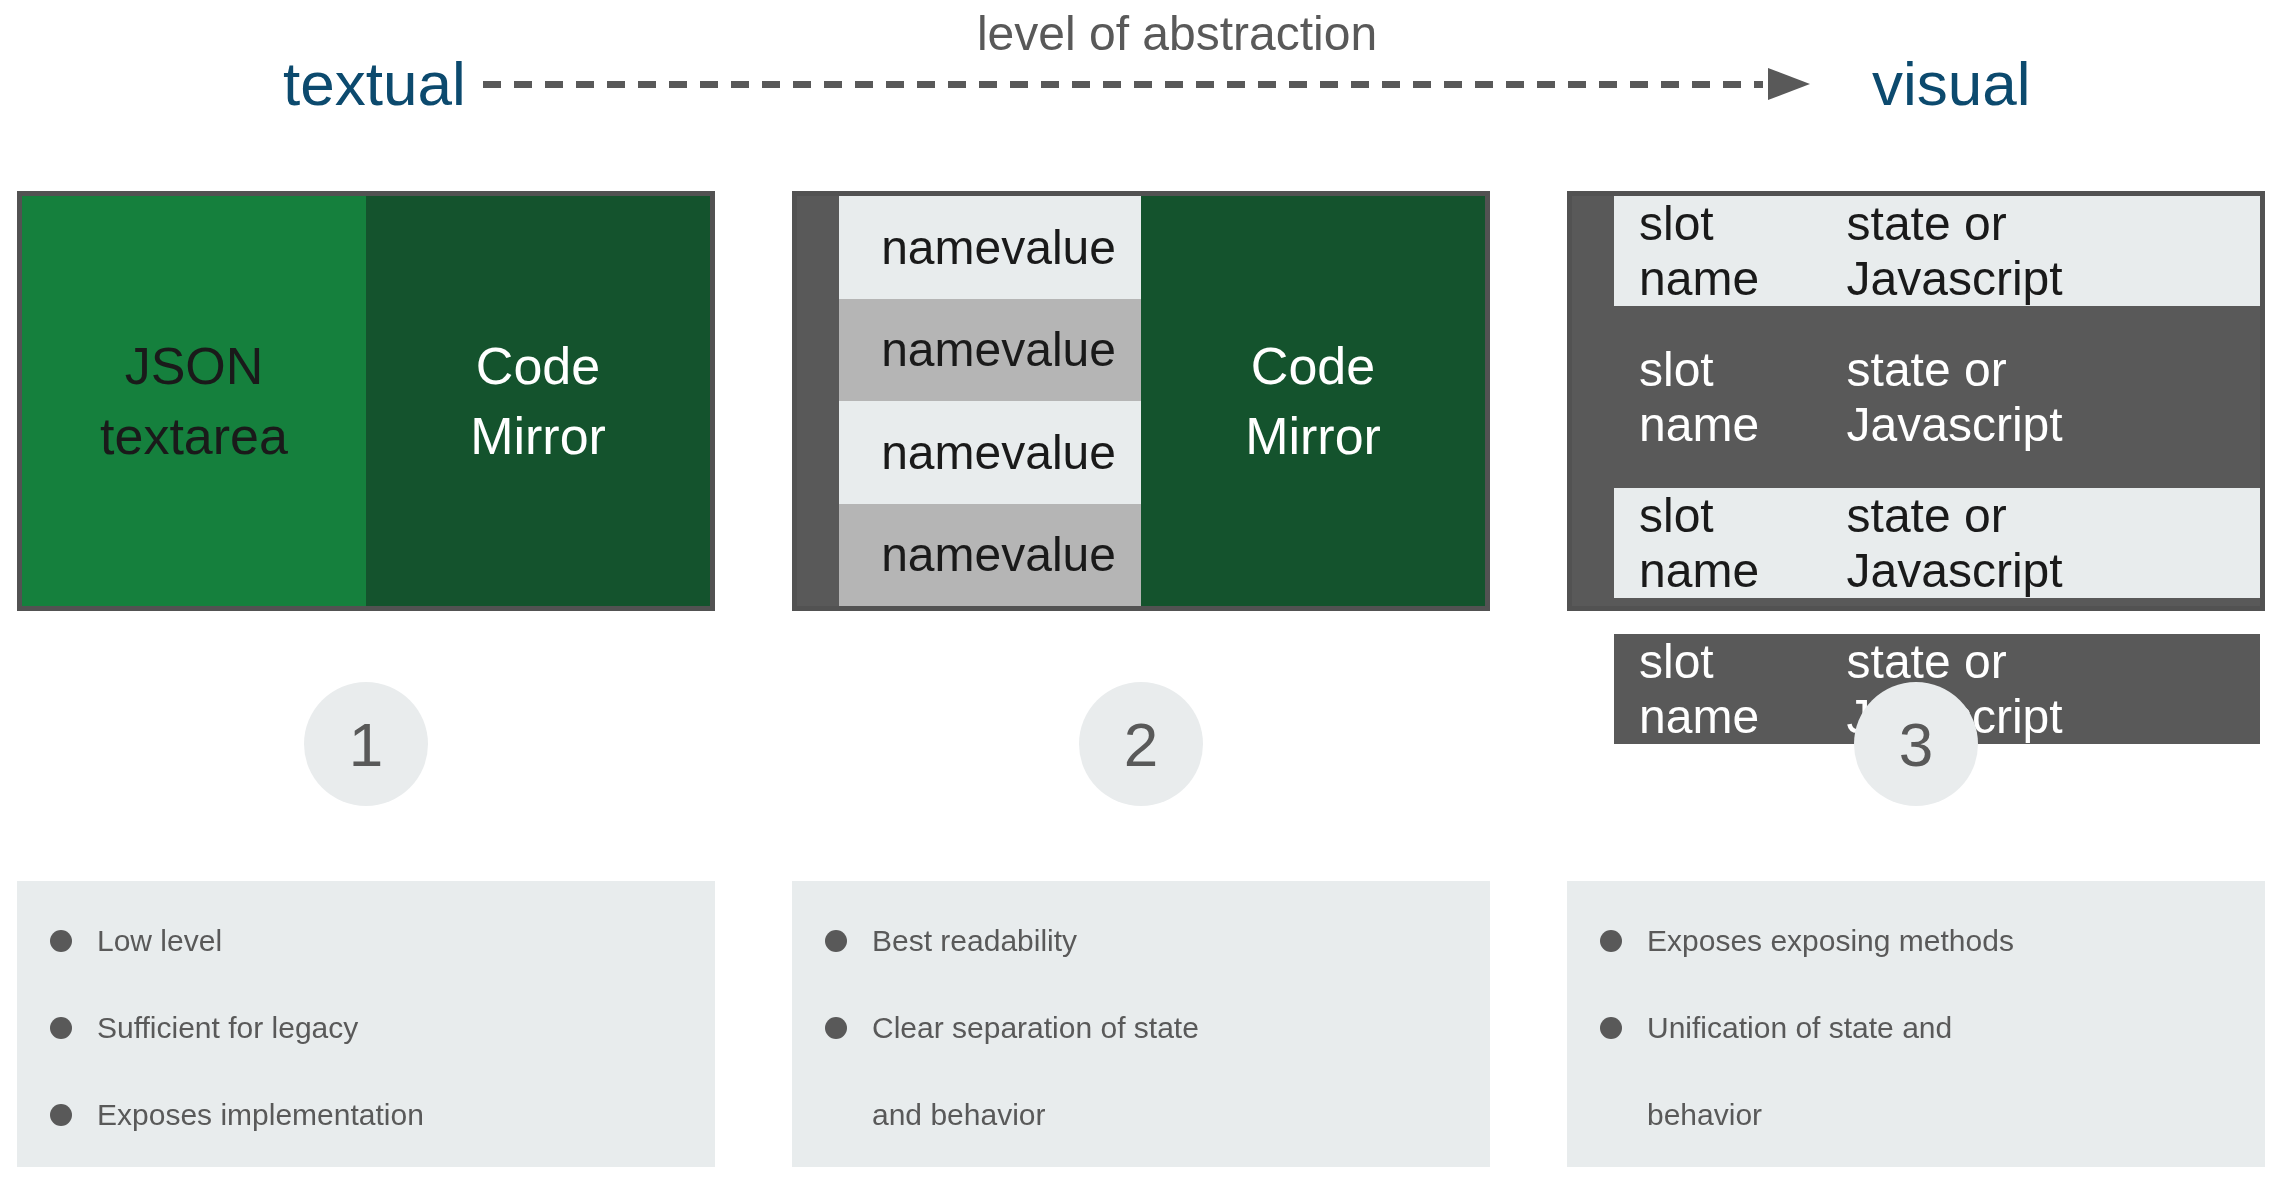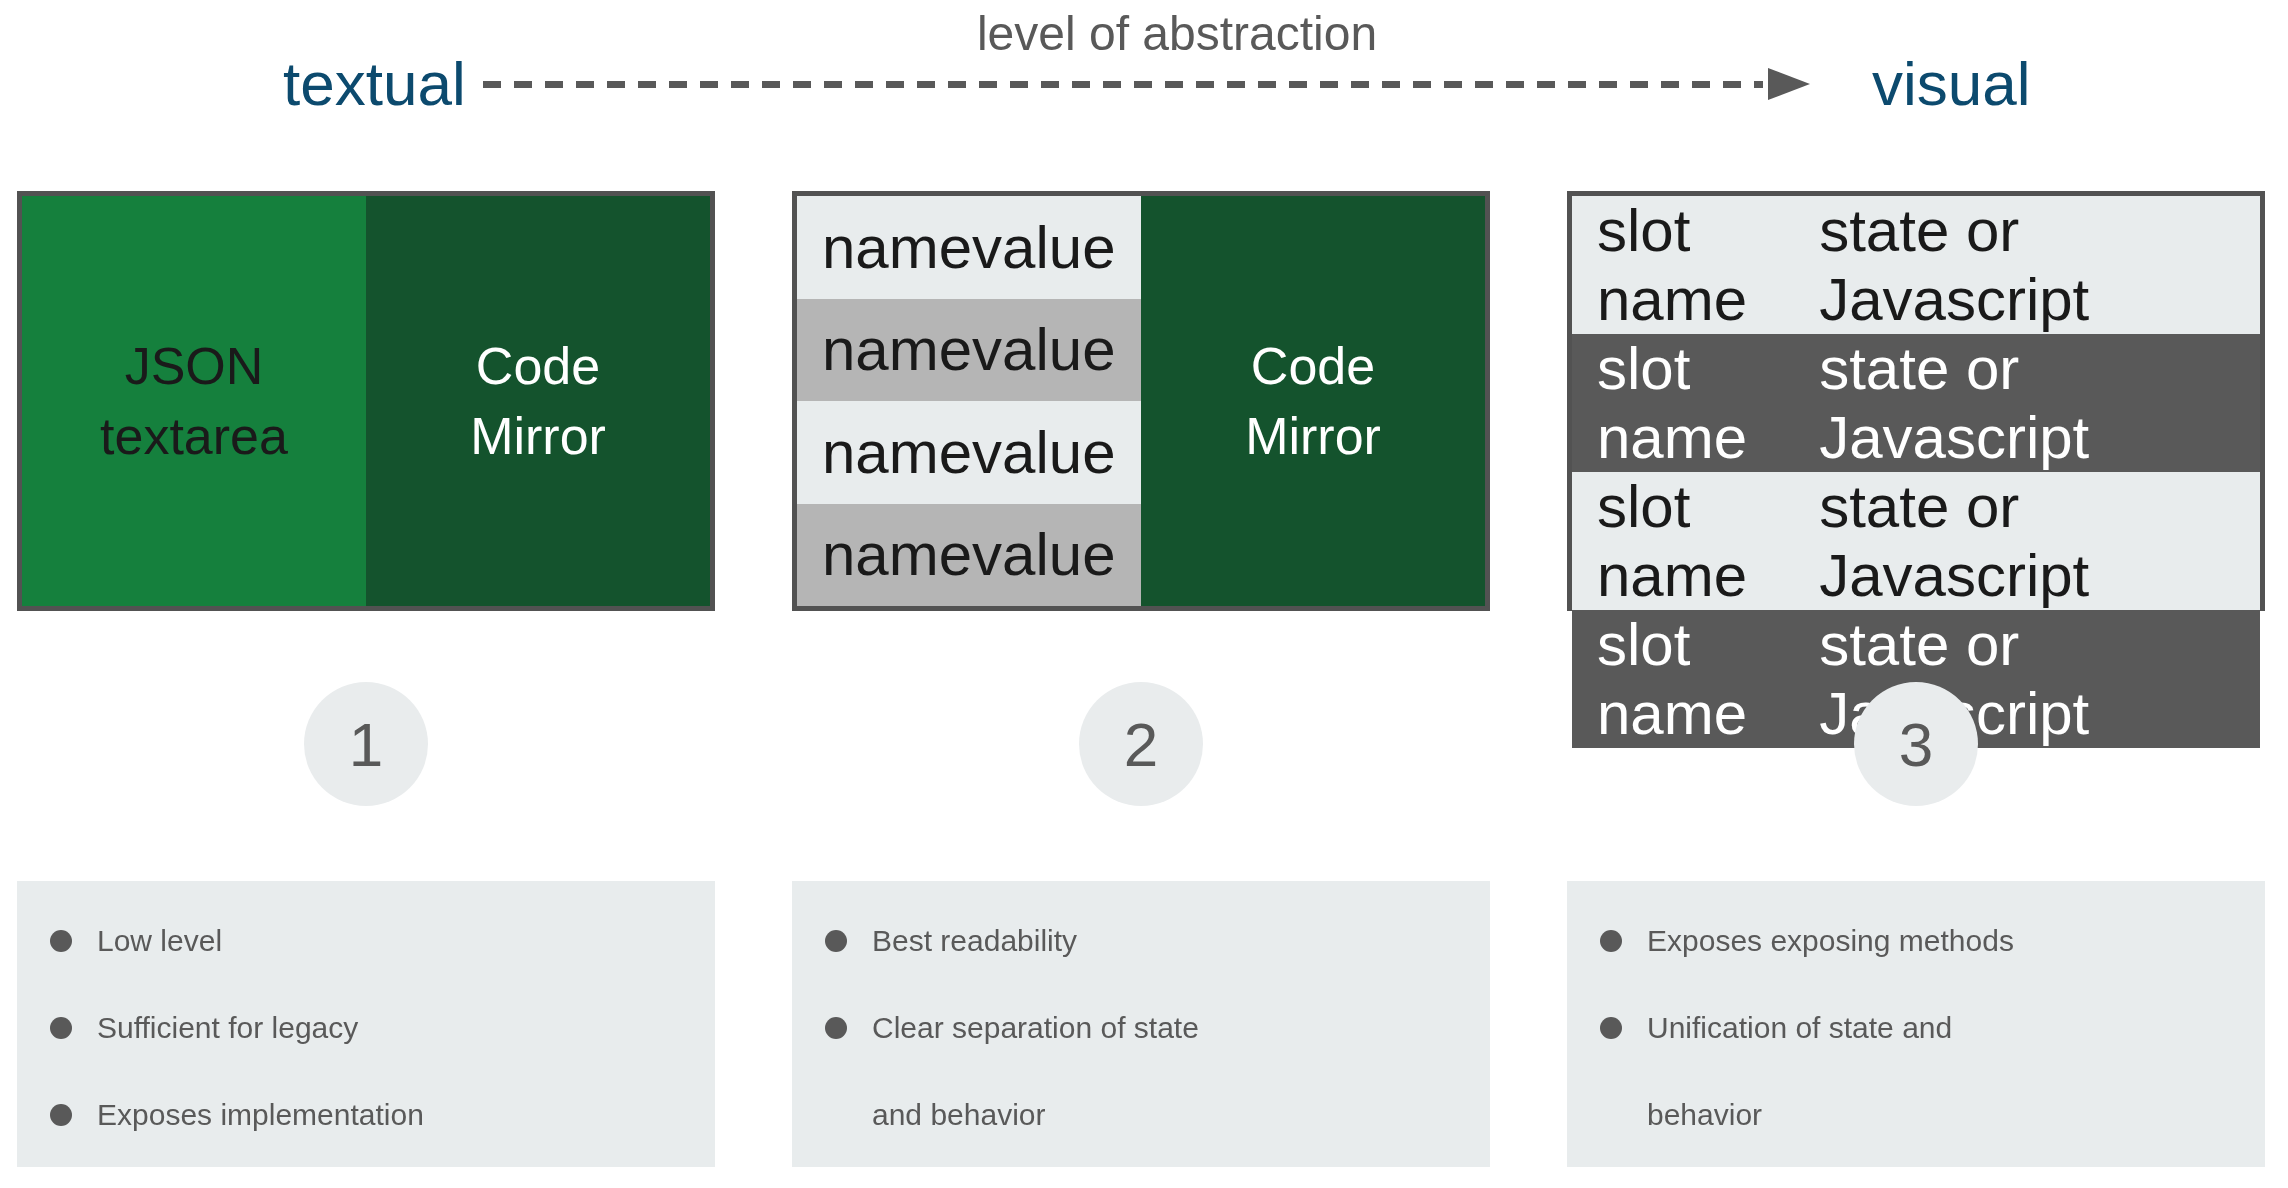--- a/index.html
+++ b/index.html
@@ -45,24 +45,24 @@
     display:flex;background:#595959;
   }
   .cell{
     display:flex;flex-direction:column;justify-content:center;align-items:center;
     font-size:52px;line-height:70px;text-align:center;
   }
   .cell.half{width:50%;}
   .cell.light{background:#15803d;color:#1a1a1a;}
   .cell.dark{background:#14532d;color:#ffffff;}
   .rows{width:50%;display:flex;flex-direction:column;}
-  .rows.full{width:100%;}
+  .rows.full{width:100%;gap:36px;}
   .trow{
-    flex:1;display:flex;align-items:center;justify-content:flex-start;
-    padding:0 25px;font-size:60px;
+    flex:1;display:flex;align-items:center;justify-content:flex-end;
+    padding:0 25px;font-size:48px;margin-left:42px;
   }
   .trow.light{background:#e8eced;color:#1a1a1a;}
   .trow.mid{background:#b5b5b5;color:#1a1a1a;}
   .trow.dark{background:#595959;color:#ffffff;}
 
   
   .step-slot{width:698px;display:flex;justify-content:center;}
   .step-circle{
     width:124px;height:124px;border-radius:50%;background:#e9eced;
     color:#595959;font-size:62px;display:flex;align-items:center;justify-content:center;

